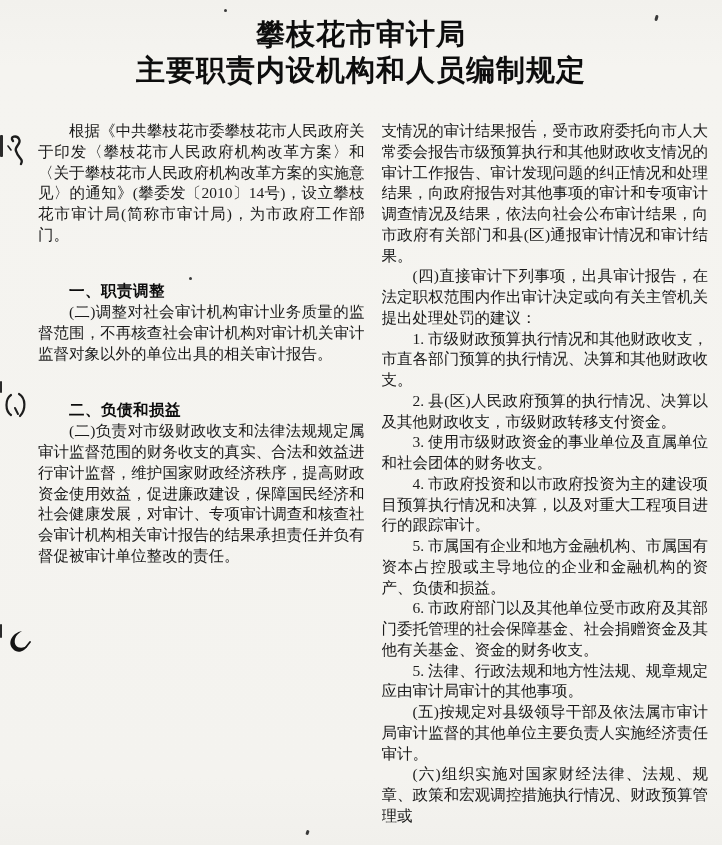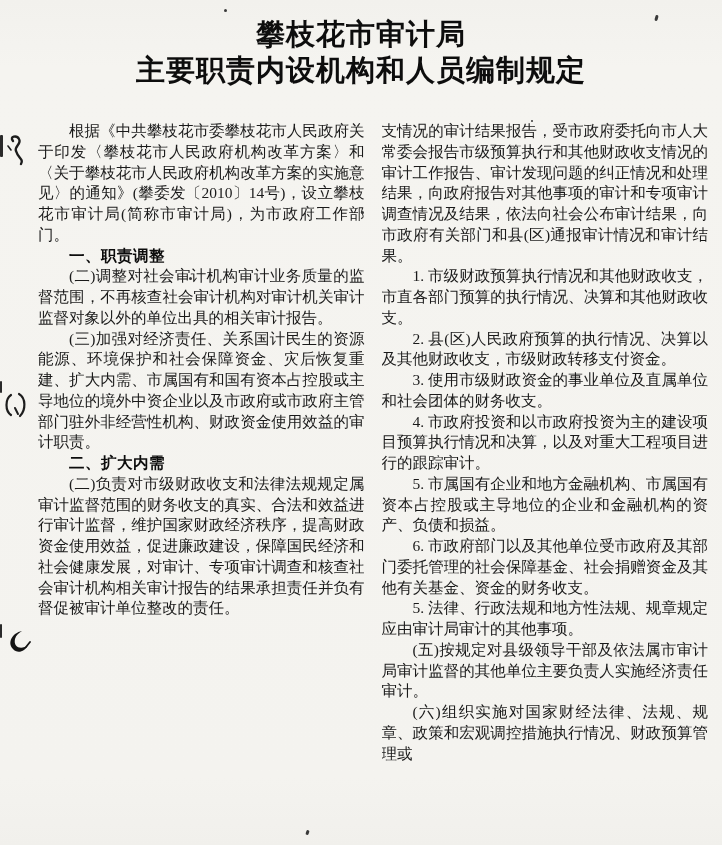--- a/index.html
+++ b/index.html
@@ -35,50 +35,51 @@
     font-size:15.5px;
     line-height:20.75px;
     text-align:justify;
     color:#1a1a1a;
     overflow:hidden;
   }
   .para{margin:0;text-indent:2em;word-break:break-all;}
   .para.cont{text-indent:0;}
   .para.heading{
     font-weight:700;
-    font-family:Liberation Serif, serif;
+    font-family:Liberation Mono, monospace;
     color:#0c0c0c;
     letter-spacing:0.5px;
+    margin-top:36px;
   }
   .ink-mark{position:absolute;pointer-events:none;}
   .edge-strip{position:absolute;left:0;background:#2a2a2a;border-radius:1px;}
   .speck{position:absolute;background:#3a3a3a;border-radius:50%;}
 </style>
 </head>
 <body>
 
 <div class="page">
 
   <h1 class="title">
     <span class="tl">攀枝花市审计局</span>
     <span class="tl">主要职责内设机构和人员编制规定</span>
   </h1>
 
   <div class="columns">
     <div class="col">
       <p class="para">根据《中共攀枝花市委攀枝花市人民政府关于印发〈攀枝花市人民政府机构改革方案〉和〈关于攀枝花市人民政府机构改革方案的实施意见〉的通知》(攀委发〔2010〕14号)，设立攀枝花市审计局(简称市审计局)，为市政府工作部门。</p>
       <p class="para heading">一、职责调整</p>
       <p class="para">(二)调整对社会审计机构审计业务质量的监督范围，不再核查社会审计机构对审计机关审计监督对象以外的单位出具的相关审计报告。</p>
-      <p class="para">(三)加强对经济责任、关系国计民生的资源能源、环境保护和社会保障资金、灾后恢复重建、扩大内需、市属国有和国有资本占控股或主导地位的境外中资企业以及市政府或市政府主管部门驻外非经营性机构、财政资金使用效益的审计职责。</p>
-      <p class="para heading">二、扩大内需</p>
+      <p class="para heading">二、负债和损益</p>
       <p class="para">(二)负责对市级财政收支和法律法规规定属审计监督范围的财务收支的真实、合法和效益进行审计监督，维护国家财政经济秩序，提高财政资金使用效益，促进廉政建设，保障国民经济和社会健康发展，对审计、专项审计调查和核查社会审计机构相关审计报告的结果承担责任并负有督促被审计单位整改的责任。</p>
 
     </div>
     <div class="col">
       <p class="para cont">支情况的审计结果报告，受市政府委托向市人大常委会报告市级预算执行和其他财政收支情况的审计工作报告、审计发现问题的纠正情况和处理结果，向政府报告对其他事项的审计和专项审计调查情况及结果，依法向社会公布审计结果，向市政府有关部门和县(区)通报审计情况和审计结果。</p>
+      <p class="para">(四)直接审计下列事项，出具审计报告，在法定职权范围内作出审计决定或向有关主管机关提出处理处罚的建议：</p>
       <p class="para">1. 市级财政预算执行情况和其他财政收支，市直各部门预算的执行情况、决算和其他财政收支。</p>
       <p class="para">2. 县(区)人民政府预算的执行情况、决算以及其他财政收支，市级财政转移支付资金。</p>
       <p class="para">3. 使用市级财政资金的事业单位及直属单位和社会团体的财务收支。</p>
       <p class="para">4. 市政府投资和以市政府投资为主的建设项目预算执行情况和决算，以及对重大工程项目进行的跟踪审计。</p>
       <p class="para">5. 市属国有企业和地方金融机构、市属国有资本占控股或主导地位的企业和金融机构的资产、负债和损益。</p>
       <p class="para">6. 市政府部门以及其他单位受市政府及其部门委托管理的社会保障基金、社会捐赠资金及其他有关基金、资金的财务收支。</p>
       <p class="para">5. 法律、行政法规和地方性法规、规章规定应由审计局审计的其他事项。</p>
       <p class="para">(五)按规定对县级领导干部及依法属市审计局审计监督的其他单位主要负责人实施经济责任审计。</p>
       <p class="para">(六)组织实施对国家财经法律、法规、规章、政策和宏观调控措施执行情况、财政预算管理或</p>
     </div>

